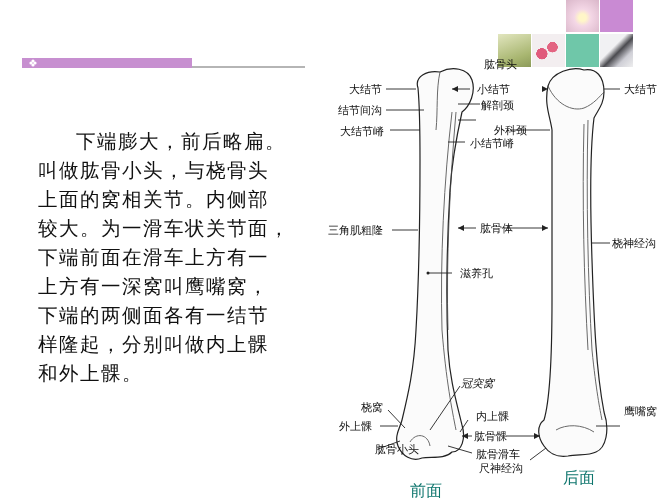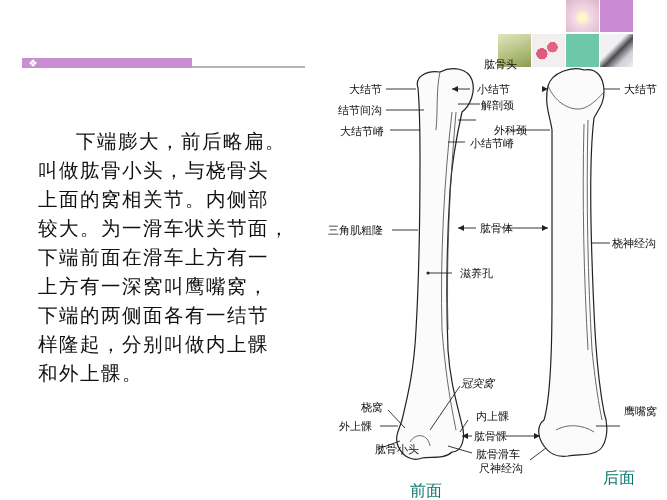--- a/index.html
+++ b/index.html
@@ -122,14 +122,14 @@
   <span class="lbl" style="left:461px;top:377px;font-style:italic;">冠突窝</span>
   <span class="lbl" style="left:361px;top:401px;">桡窝</span>
   <span class="lbl" style="left:476px;top:410px;">内上髁</span>
   <span class="lbl" style="left:339px;top:420px;">外上髁</span>
   <span class="lbl" style="left:474px;top:430px;">肱骨髁</span>
   <span class="lbl" style="left:336px;top:443px;margin-left:39px;">肱骨小头</span>
   <span class="lbl" style="left:476px;top:448px;">肱骨滑车</span>
   <span class="lbl" style="left:479px;top:462px;">尺神经沟</span>
   <span class="lbl" style="left:624px;top:405px;">鹰嘴窝</span>
   <span class="caption" style="left:410px;top:481px;">前面</span>
-  <span class="caption" style="left:563px;top:468px;margin-left:40px;">后面</span>
+  <span class="caption" style="left:563px;top:468px;">后面</span>
 </div>
 
 </body></html>

